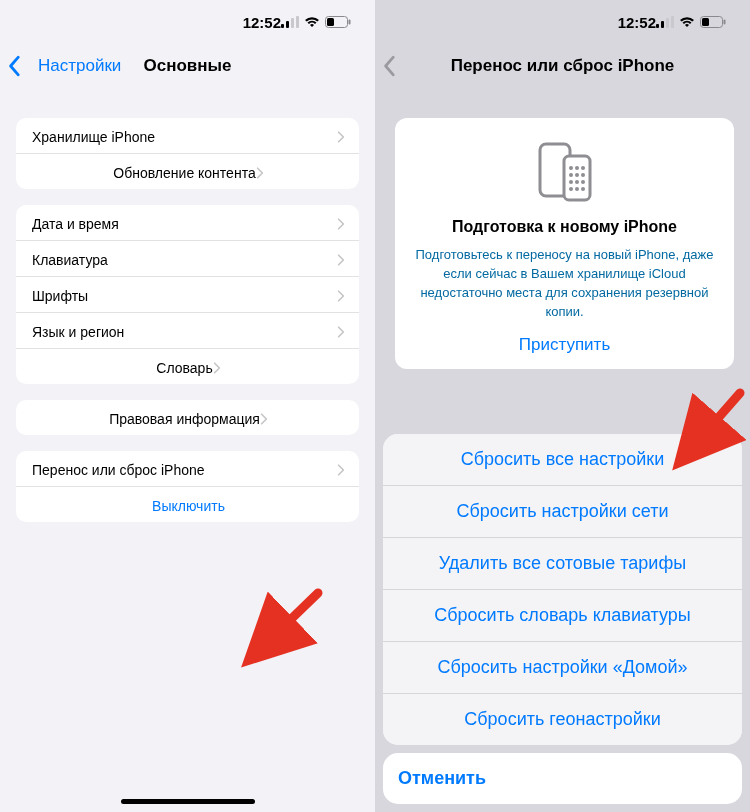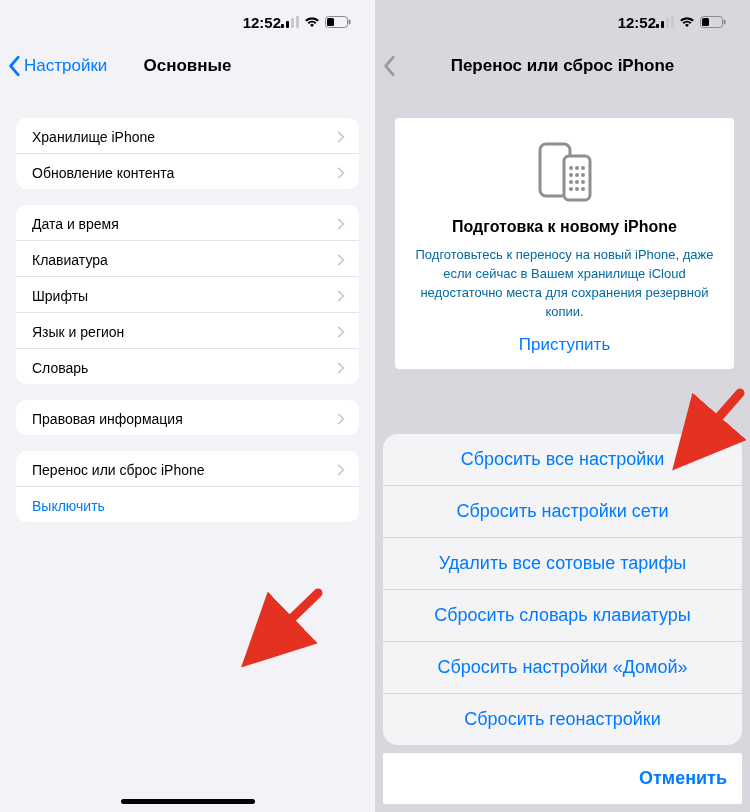--- a/index.html
+++ b/index.html
@@ -36,21 +36,21 @@
     display: flex;
     align-items: center;
     position: relative;
     padding: 0 8px;
   }
   .nav-back {
     display: flex;
     align-items: center;
     color: #007aff;
     font-size: 17px;
-    gap: 2px;
+    gap: 16px;
   }
   .nav-back svg { width: 14px; height: 22px; }
   .nav-title {
     position: absolute;
     left: 0; right: 0;
     text-align: center;
     font-size: 17px;
     font-weight: 600;
     color: #000;
   }
@@ -67,39 +67,39 @@
   .first-group { margin-top: 30px; }
   .row {
     display: flex;
     align-items: center;
     justify-content: space-between;
     padding: 11px 14px 8px 16px;
     font-size: 14px;
     color: #000;
     border-bottom: 0.5px solid #e2e2e5;
   }
-  .row:last-child { border-bottom: none; }
+  .row:last-child { border-bottom: none; justify-content: center; }
   .row.blue { color:#007aff; }
   .chev { color:#c5c5c8; }
   .chev svg{ width:8px; height:14px; display:block;}
   
   .home-indicator{
     position:absolute;
     bottom:8px;
     left:50%;
     transform:translateX(-50%);
     width:134px; height:5px;
     background:#000; border-radius:3px;
   }
 
   
   .info-card{
     margin: 30px 16px 0 20px;
     background:#fff;
-    border-radius:4px;
+    border-radius:12px;
     padding: 22px 18px 14px 18px;
     text-align:center;
   }
   .info-card .devices{ margin-bottom:14px; height:64px; display:flex; justify-content:center;}
   .info-card h2{ font-size:16px; font-weight:600; margin-bottom:10px; color:#000;}
   .info-card p{ font-size:13px; line-height:1.45; color:#0369a1;}
   .info-card .link{ color:#007aff; font-size:17px; margin-top:14px; display:block;}
 
   
   .sheet-wrap{
@@ -117,22 +117,22 @@
     text-align:center;
     font-size:18px;
     color:#007aff;
     padding:15px 10px;
     border-bottom:0.5px solid #d6d6da;
     background:#f4f4f6;
   }
   .sheet-row:last-child{border-bottom:none;}
   .cancel{
     background:#fff;
-    border-radius:2px;
-    text-align:right;
+    border-radius:15px;
+    text-align:left;
     font-size:18px;
     font-weight:600;
     color:#007aff;
     padding:15px;
   }
 
   
   .arrow{
     position:absolute;
     pointer-events:none;

